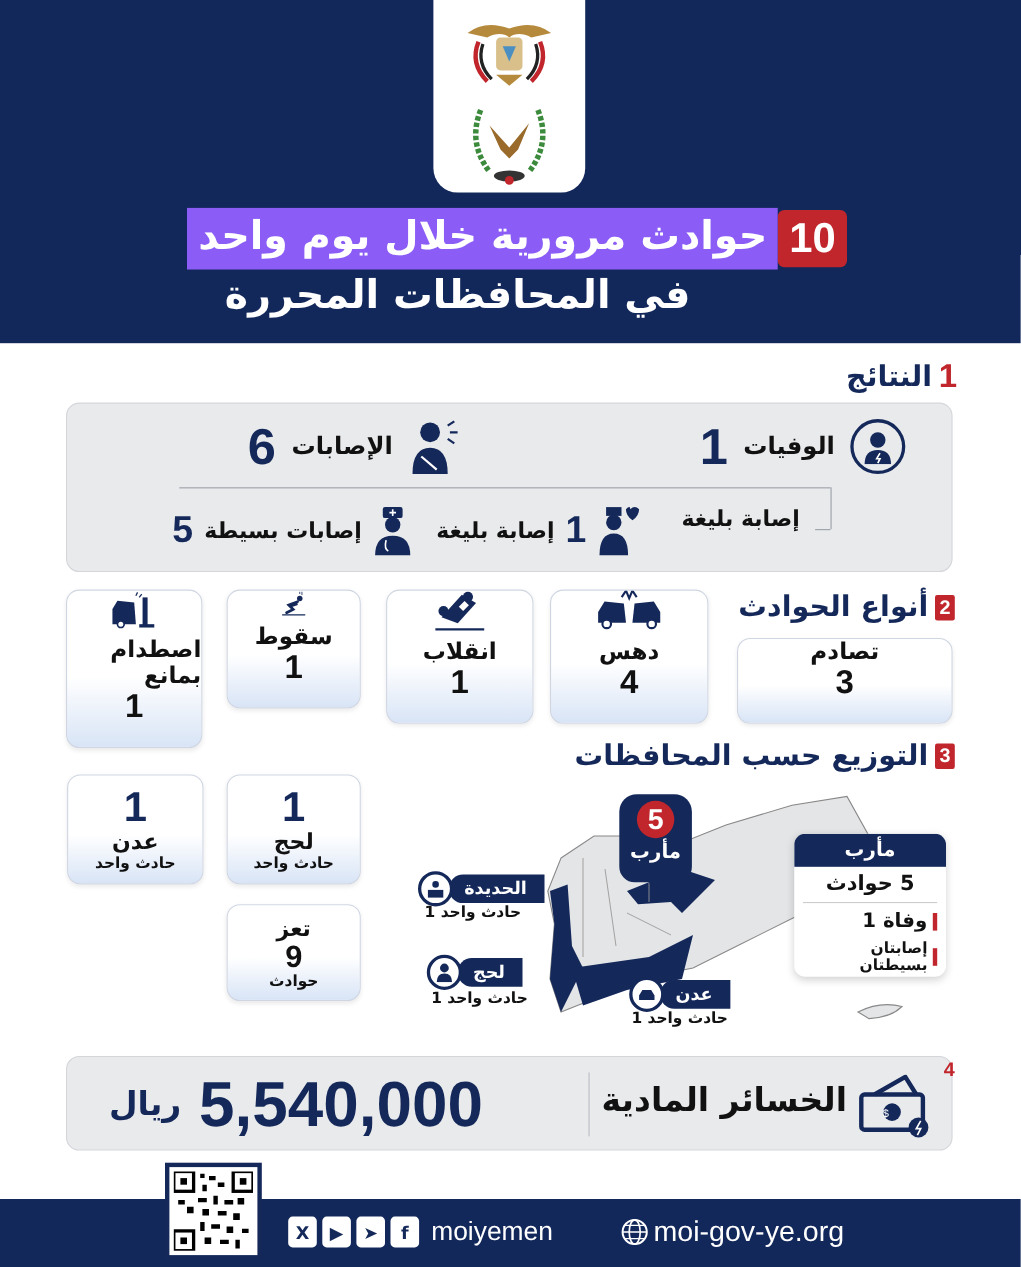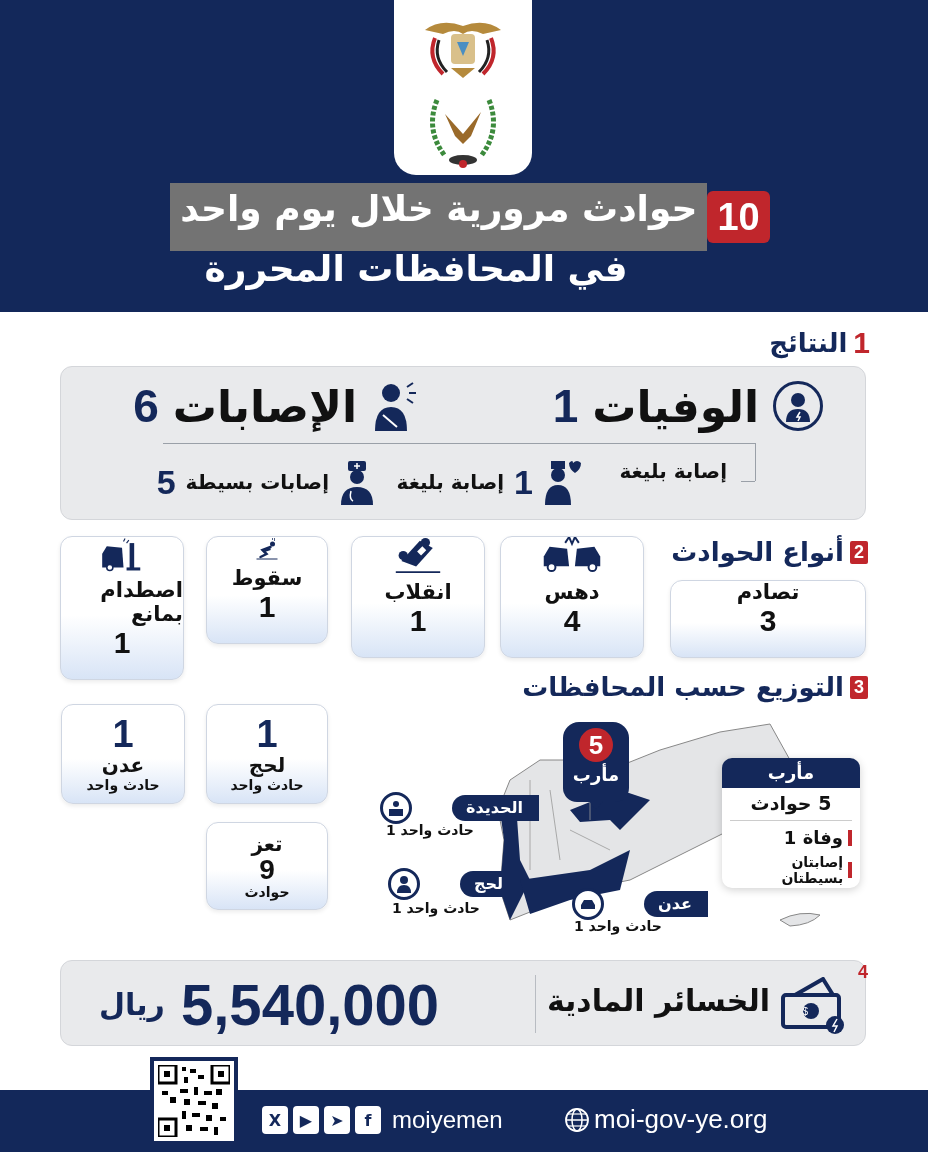--- a/index.html
+++ b/index.html
@@ -21,22 +21,22 @@
   .title-line1 {
     position: absolute; top: 190px; left: 150px; width: 640px; height: 54px;
     display: flex; flex-direction: row; align-items: center; justify-content: center;
   }
   .title-badge {
     background: #c0262c; color: #fff; font-weight: bold; font-size: 38px;
     border-radius: 6px; padding: 0 10px; height: 52px; line-height: 52px;
     font-family: "Liberation Sans", sans-serif;
   }
   .title-text {
-    background: #737373; color: #fff; font-weight: bold; font-size: 36px;
-    height: 68px; line-height: 52px; padding: 0 10px;
+    background: #8b5cf6; color: #fff; font-weight: bold; font-size: 36px;
+    height: 56px; line-height: 52px; padding: 0 10px;
   }
   .title-line2 {
     position: absolute; top: 248px; left: 0; width: 832px; text-align: center;
     color: #fff; font-weight: bold; font-size: 36px;
   }
   
   .sec-heading {
     position: absolute; font-weight: bold; font-size: 26px; color: #14285a;
     display: flex; align-items: center; gap: 6px;
   }
@@ -48,21 +48,21 @@
   }
   
   .results-box {
     position: absolute; left: 60px; top: 366px; width: 806px; height: 154px;
     background: #e9eaec; border: 1px solid #d4d6da; border-radius: 12px;
   }
   .stat-main {
     position: absolute; display: flex; align-items: center; gap: 14px;
     font-weight: bold; color: #111;
   }
-  .stat-main .lbl { font-size: 44px; }
+  .stat-main .lbl { font-size: 22px; }
   .stat-main .val { font-size: 46px; color: #14285a; font-family: "Liberation Sans", sans-serif; }
   .circle-icon {
     width: 50px; height: 50px; border-radius: 50%; border: 3px solid #14285a;
     display: flex; align-items: center; justify-content: center;
   }
   .connector-h {
     position: absolute; left: 102px; top: 76px; width: 592px; height: 1px; background: #9aa0a8;
   }
   .connector-v {
     position: absolute; left: 694px; top: 76px; width: 1px; height: 38px; background: #9aa0a8;
@@ -111,21 +111,21 @@
     width: 34px; height: 34px; border-radius: 50%; background: #c0262c; color: #fff;
     font-weight: bold; font-size: 26px; text-align: center; line-height: 34px;
     font-family: "Liberation Sans", sans-serif;
   }
   .pin .nm { color: #fff; font-weight: bold; font-size: 18px; margin-top: 2px; }
   .map-label {
     position: absolute; display: flex; align-items: center;
   }
   .map-label .pill {
     background: #14285a; color: #fff; font-weight: bold; font-size: 16px;
-    height: 26px; line-height: 26px; padding: 0 16px 0 14px; border-radius: 13px 0 0 13px; margin-left: 44px;
+    height: 26px; line-height: 26px; padding: 0 16px 0 14px; border-radius: 13px 0 0 13px;
   }
   .map-label .circ {
     width: 32px; height: 32px; border-radius: 50%; background: #fff; border: 3px solid #14285a;
     margin-right: -4px; display: flex; align-items: center; justify-content: center; z-index: 2;
   }
   .map-sub { position: absolute; font-weight: bold; font-size: 14px; color: #111; }
   .info-card {
     position: absolute; left: 722px; top: 758px; width: 138px; height: 130px;
     background: #fff; border-radius: 10px; box-shadow: 0 2px 8px rgba(0,0,0,0.18); overflow: hidden;
   }

